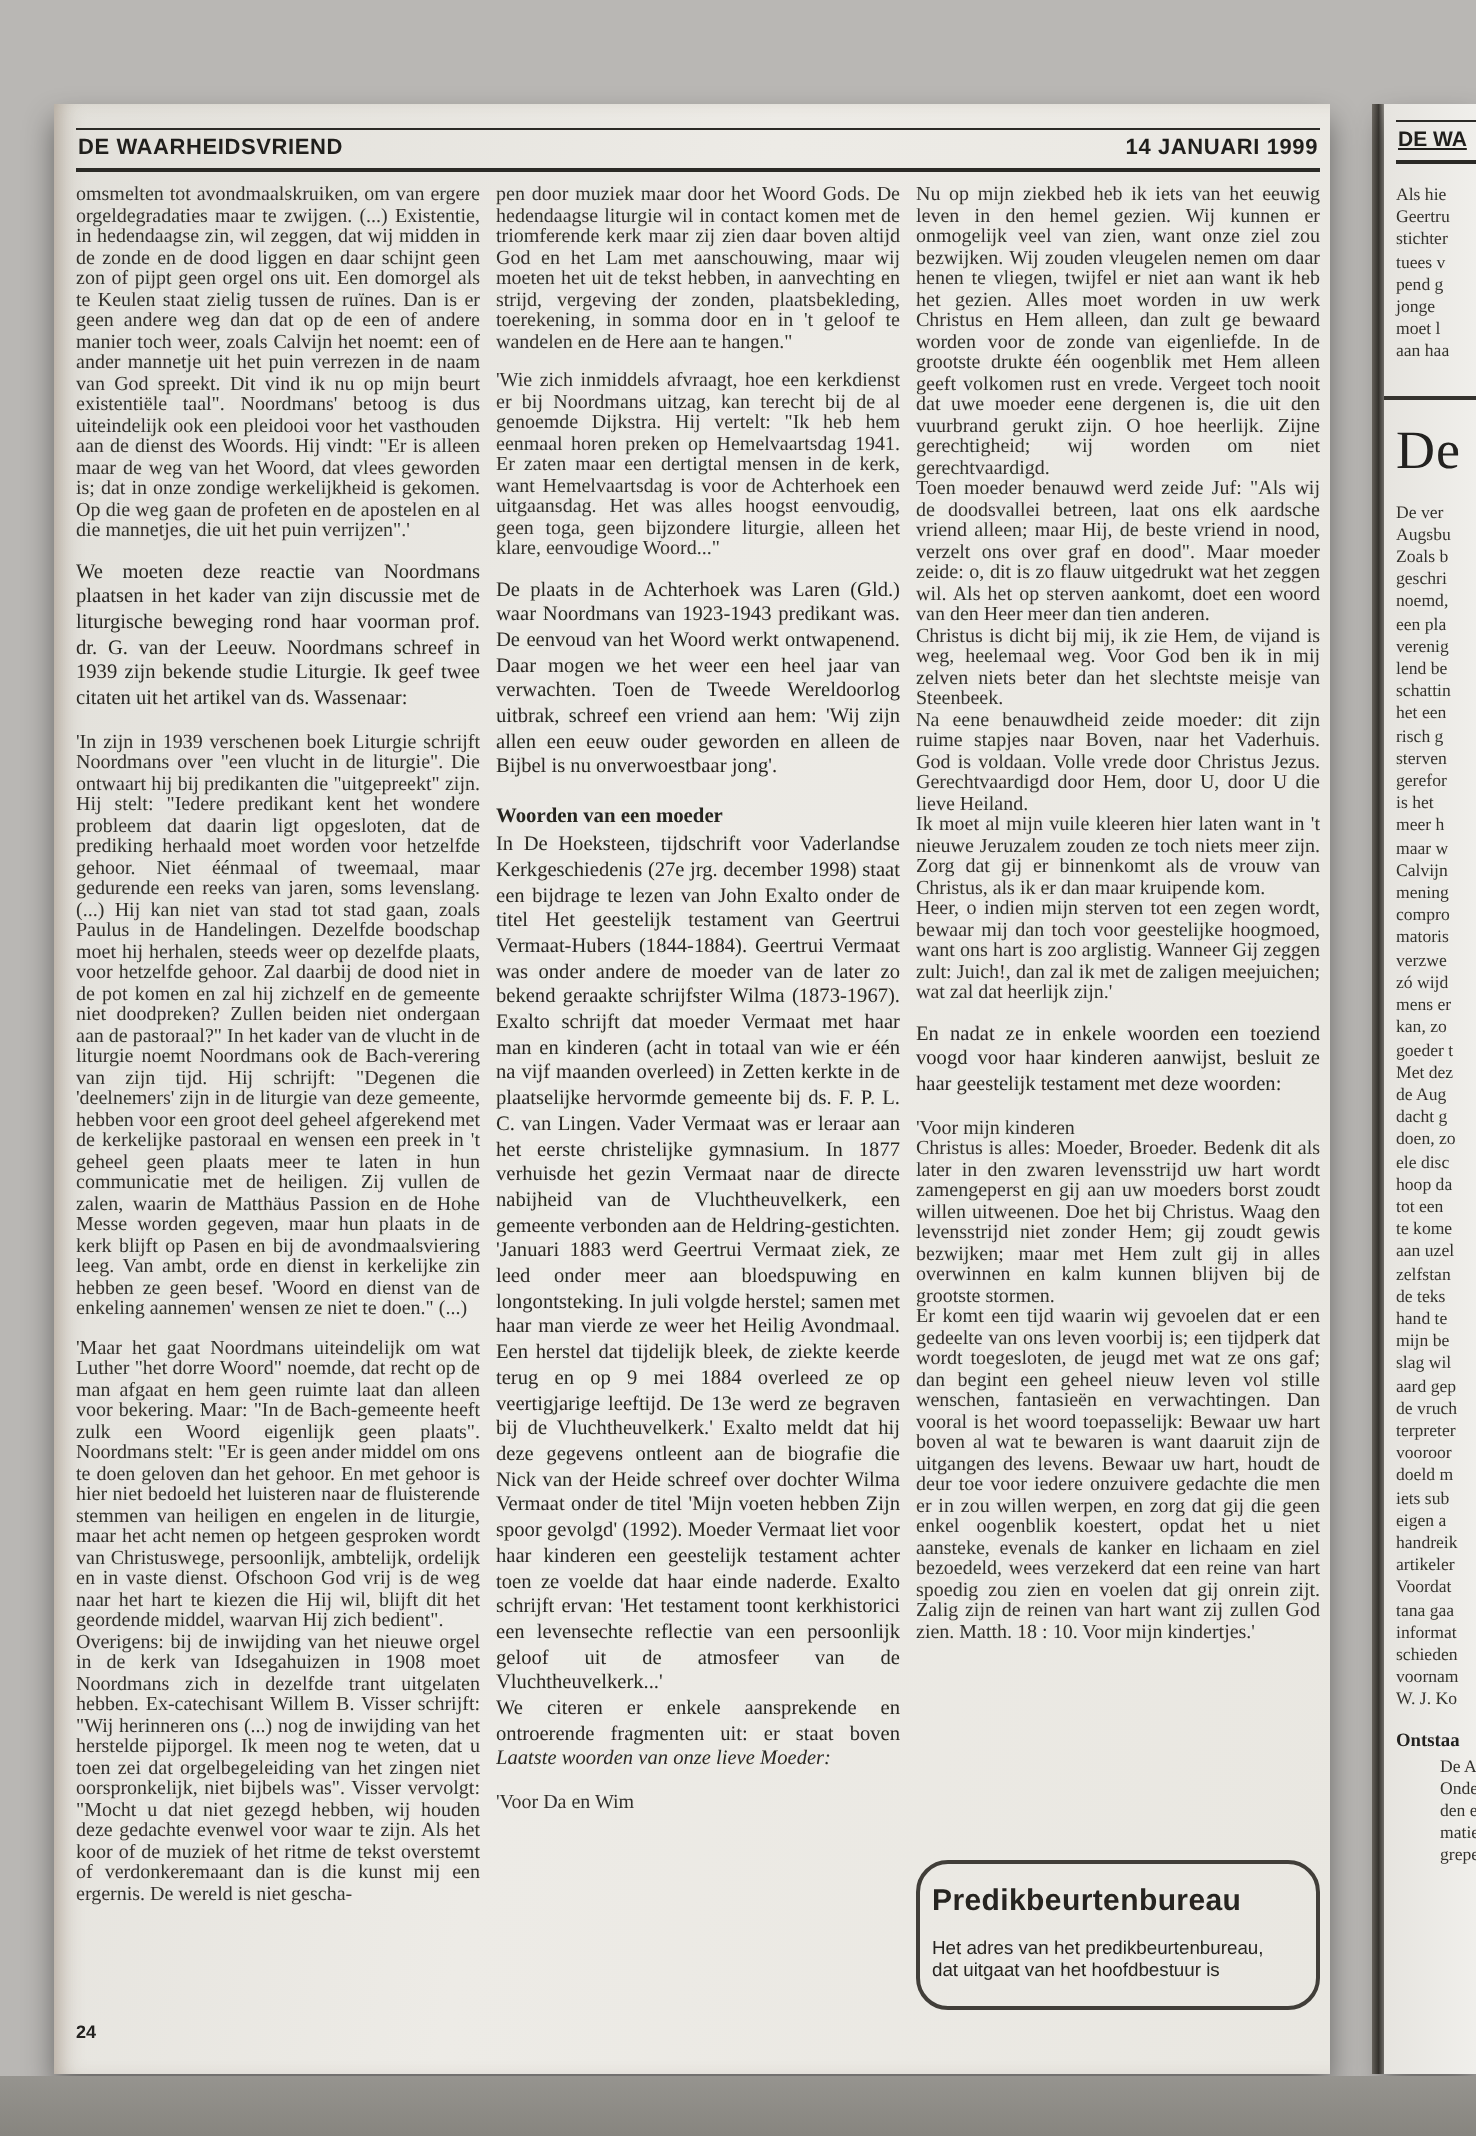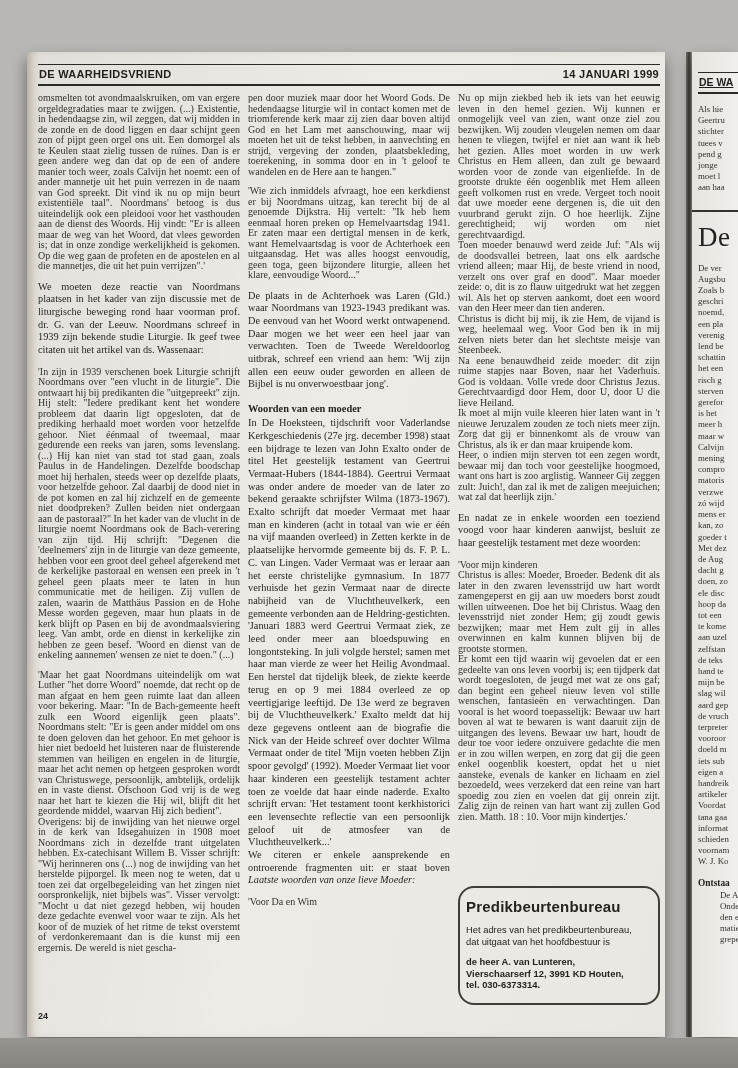--- a/index.html
+++ b/index.html
@@ -31,21 +31,21 @@
         text-align:left;font-family:"Liberation Sans", sans-serif;color:#262420;}
   .pbox-title{font-size:15px;font-weight:bold;letter-spacing:.2px;}
   .pbox-line{font-size:9.4px;line-height:11.6px;margin-top:9px;white-space:pre-line;}
   .pbox-addr{font-weight:bold;}
   
   .gutter{position:absolute;left:686px;top:52px;width:6px;height:985px;
           background:linear-gradient(90deg,#6f6b64,#3d3a35 55%,#908d87);}
   .page-next{position:absolute;left:692px;top:52px;width:46px;height:985px;
              background:linear-gradient(90deg,#e6e4df,#f0efeb);overflow:hidden;
              box-shadow:0 8px 14px rgba(0,0,0,.45);color:#2f2d29;}
-  .hdr-next{margin:20px 0 0 6px;border-top:1px solid #2b2a26;border-bottom:2px solid #2b2a26;
+  .hdr-next{margin:8px 0 0 6px;border-top:1px solid #2b2a26;border-bottom:2px solid #2b2a26;
             padding:3px 0 4px 1px;font-family:"Liberation Sans", sans-serif;font-weight:bold;
             font-size:10.5px;white-space:pre;color:#201f1c;text-decoration:underline;}
   .frag{margin:10px 0 0 6px;font-size:8.8px;line-height:11.2px;white-space:pre;color:#33312c;}
   .strip-rule{height:2px;background:#35332e;margin:16px 0 0 0;}
   .strip-de{margin:10px 0 0 6px;font-size:27px;font-weight:normal;letter-spacing:.5px;
             color:#232220;white-space:pre;}
   .strip-sub{margin:10px 0 0 6px;font-size:9.4px;font-weight:bold;white-space:pre;color:#232220;}
 </style>
 </head>
 <body>
@@ -85,23 +85,20 @@
 Ik moet al mijn vuile kleeren hier laten want in 't nieuwe Jeruzalem zouden ze toch niets meer zijn. Zorg dat gij er binnenkomt als de vrouw van Christus, als ik er dan maar kruipende kom.
 Heer, o indien mijn sterven tot een zegen wordt, bewaar mij dan toch voor geestelijke hoogmoed, want ons hart is zoo arglistig. Wanneer Gij zeggen zult: Juich!, dan zal ik met de zaligen meejuichen; wat zal dat heerlijk zijn.'</p>
         <p class="b">En nadat ze in enkele woorden een toeziend voogd voor haar kinderen aanwijst, besluit ze haar geestelijk testament met deze woorden:</p>
         <p class="q">'Voor mijn kinderen
 Christus is alles: Moeder, Broeder. Bedenk dit als later in den zwaren levensstrijd uw hart wordt zamengeperst en gij aan uw moeders borst zoudt willen uitweenen. Doe het bij Christus. Waag den levensstrijd niet zonder Hem; gij zoudt gewis bezwijken; maar met Hem zult gij in alles overwinnen en kalm kunnen blijven bij de grootste stormen.
 Er komt een tijd waarin wij gevoelen dat er een gedeelte van ons leven voorbij is; een tijdperk dat wordt toegesloten, de jeugd met wat ze ons gaf; dan begint een geheel nieuw leven vol stille wenschen, fantasieën en verwachtingen. Dan vooral is het woord toepasselijk: Bewaar uw hart boven al wat te bewaren is want daaruit zijn de uitgangen des levens. Bewaar uw hart, houdt de deur toe voor iedere onzuivere gedachte die men er in zou willen werpen, en zorg dat gij die geen enkel oogenblik koestert, opdat het u niet aansteke, evenals de kanker en lichaam en ziel bezoedeld, wees verzekerd dat een reine van hart spoedig zou zien en voelen dat gij onrein zijt. Zalig zijn de reinen van hart want zij zullen God zien. Matth. 18 : 10. Voor mijn kindertjes.'</p>
         <div class="pbox">
           <div class="pbox-title">Predikbeurtenbureau</div>
           <div class="pbox-line">Het adres van het predikbeurtenbureau,
 dat uitgaat van het hoofdbestuur is</div>
-          <div class="pbox-line pbox-addr">de heer A. van Lunteren,
-Vierschaarserf 12, 3991 KD Houten,
-tel. 030-6373314.</div>
         </div>
       </div>
     </div>
 
     <div class="pgnum">24</div>
   </div>
 
   <div class="gutter"></div>
 
   <div class="page-next">

